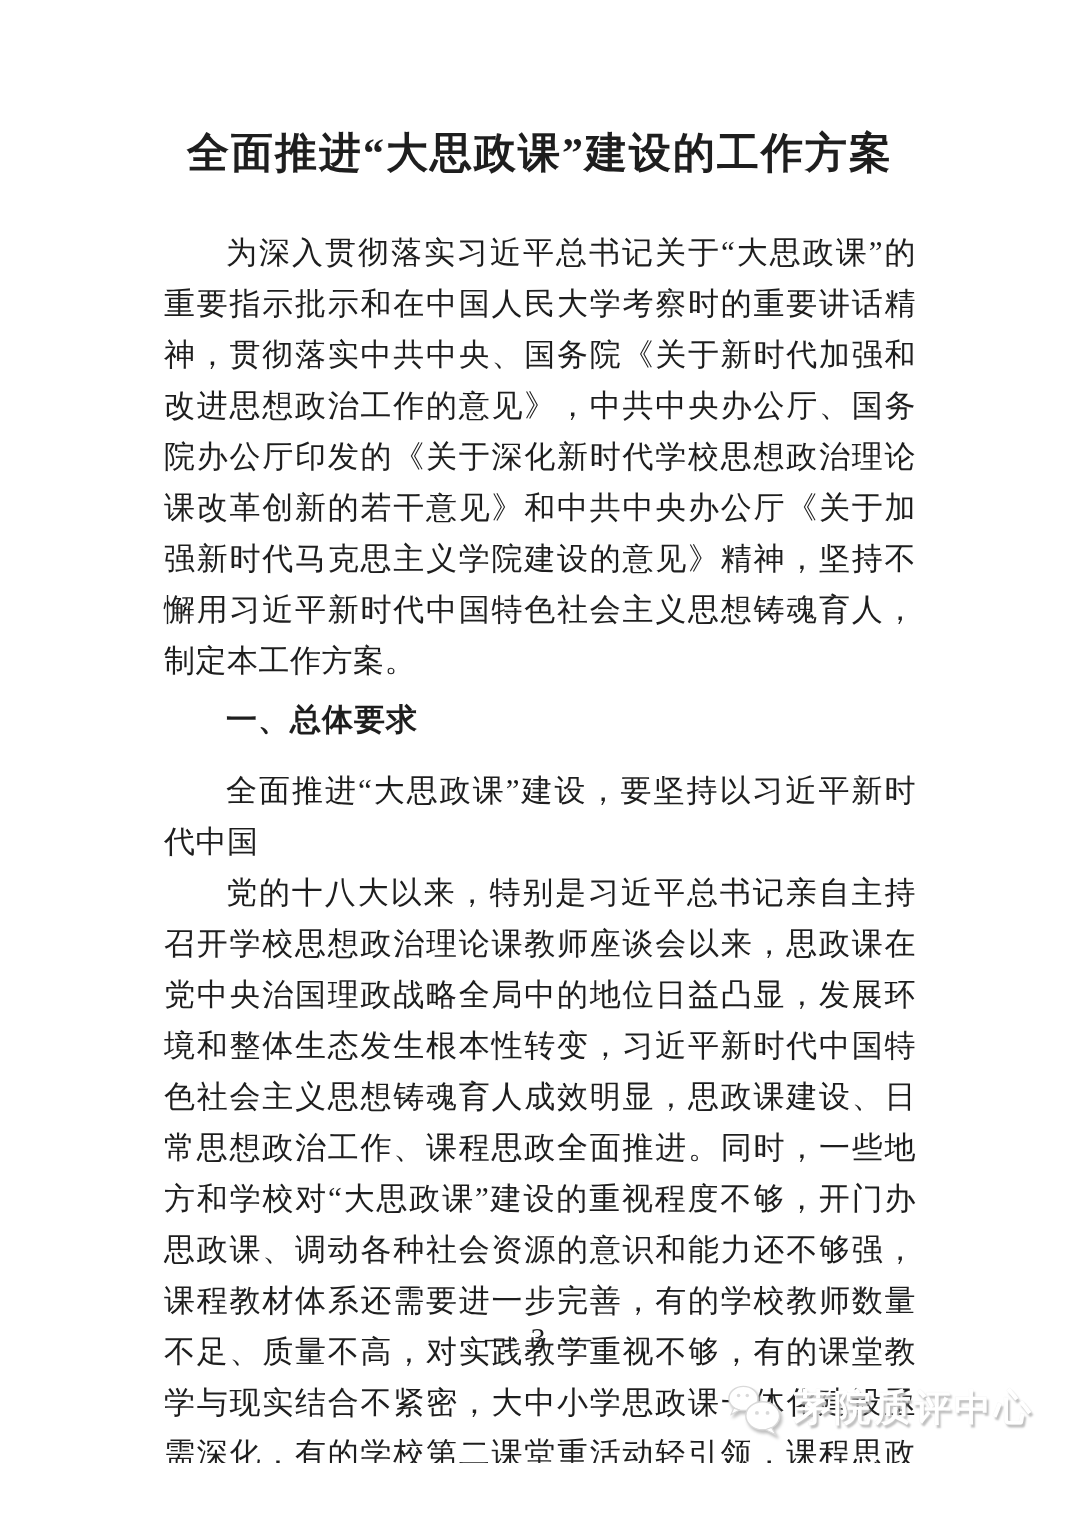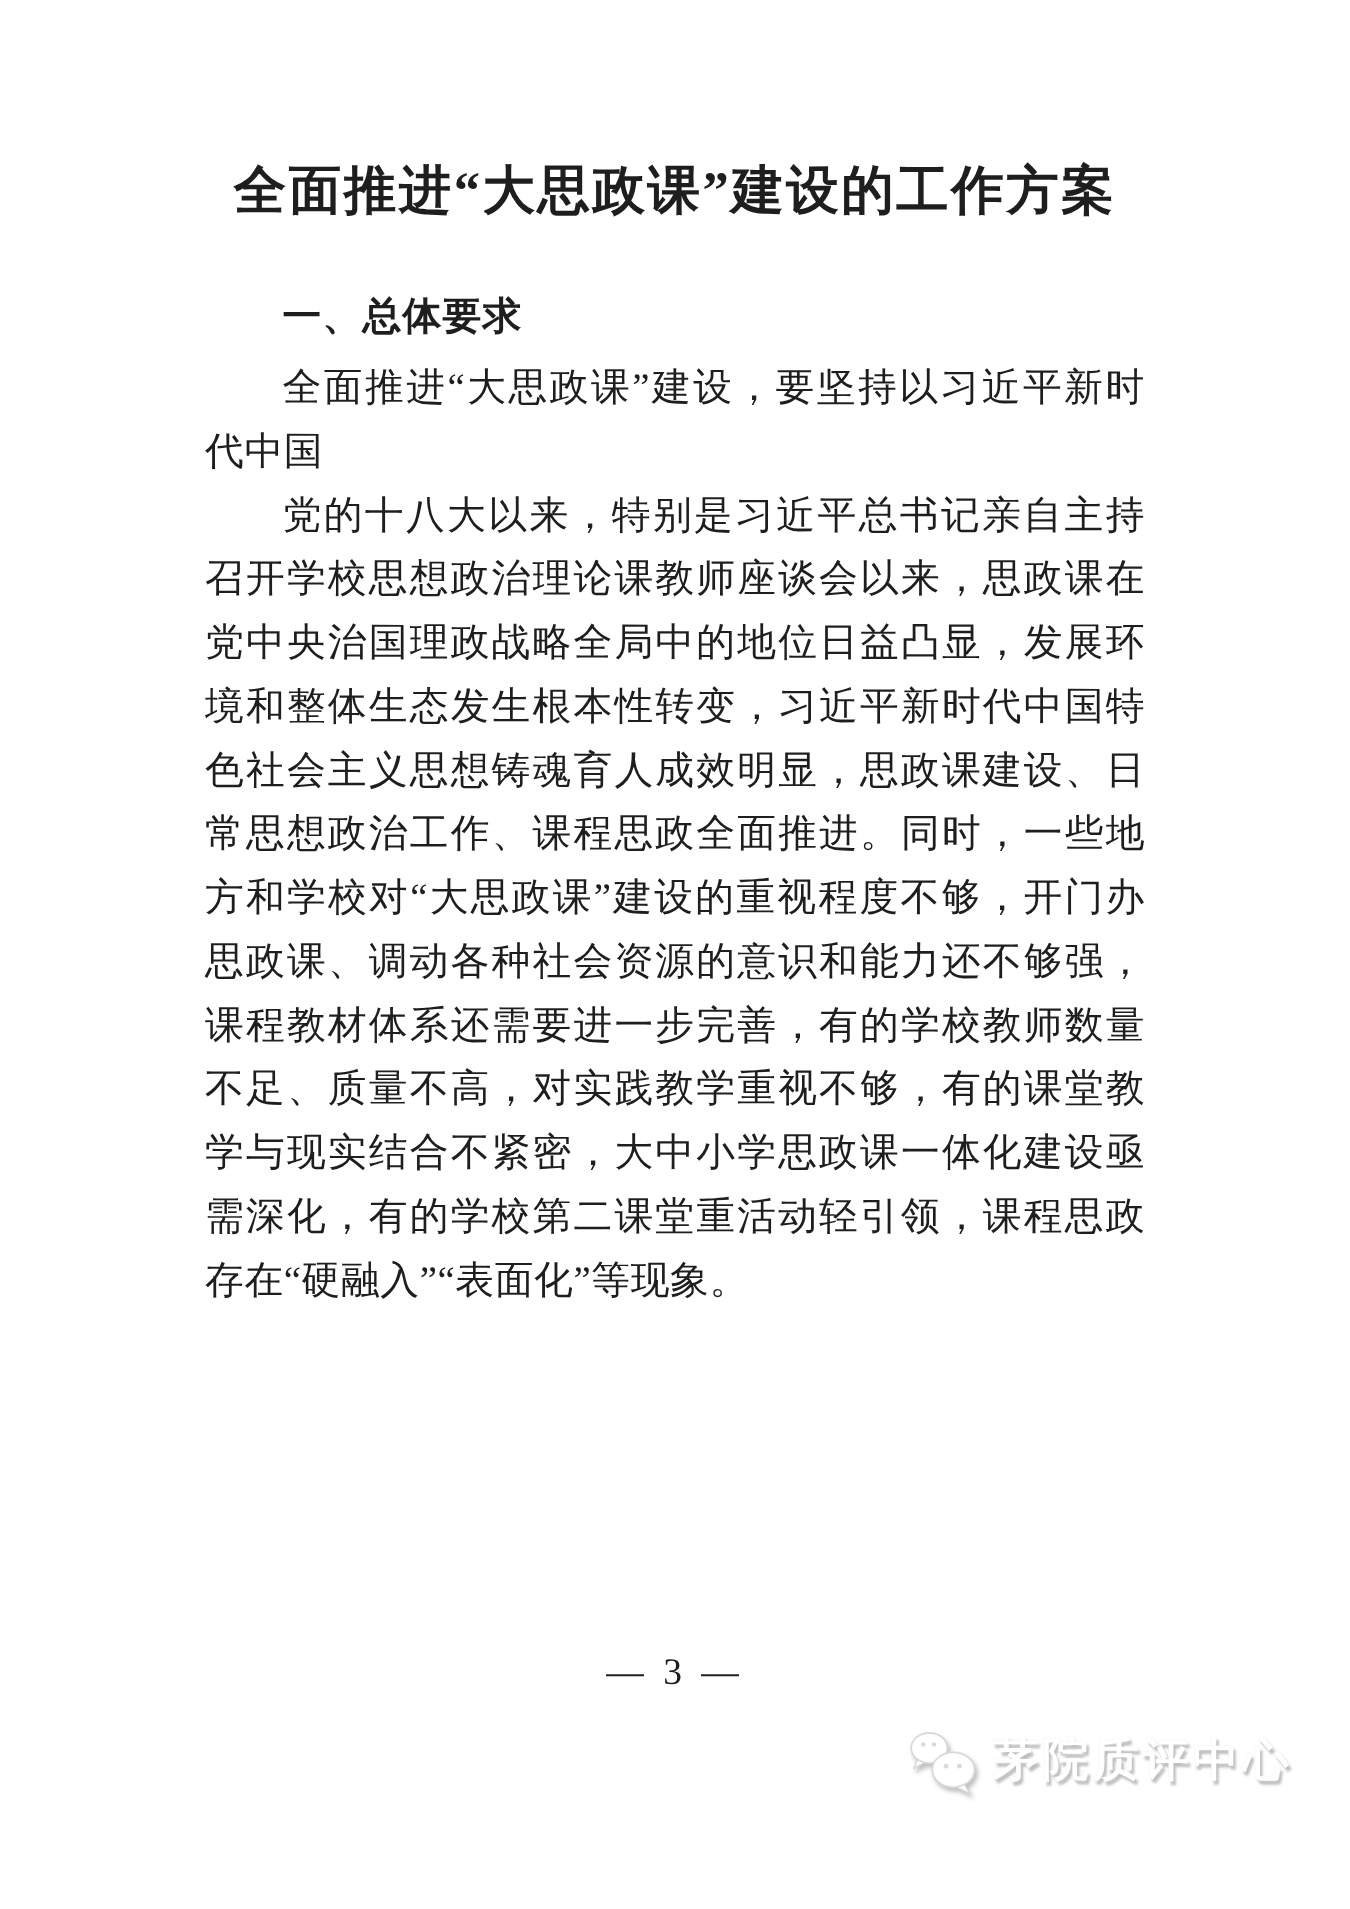--- a/index.html
+++ b/index.html
@@ -42,21 +42,21 @@
     text-indent: 2em;
     letter-spacing: 0.5px;
     color: var(--text);
   }
   .section-heading {
     font-family: Liberation Sans, sans-serif;
     font-size: 31px;
     font-weight: bold;
     line-height: 51px;
     text-indent: 2em;
-    margin: 8px 0 6px 0;
+    margin: 8px 0 20px 0;
     letter-spacing: 1px;
     color: var(--text);
   }
   .page-number {
     position: absolute;
     left: 0;
     right: 0;
     bottom: 108px;
     text-align: center;
     font-size: 30px;
@@ -87,20 +87,21 @@
   }
 </style>
 </head>
 <body>
 
 <div class="page">
 
   <h1 class="doc-title">全面推进“大思政课”建设的工作方案</h1>
 
   <div class="doc-body">
+    <p class="para">为深入贯彻落实习近平总书记关于“大思政课”的重要指示批示和在中国人民大学考察时的重要讲话精神，贯彻落实中共中央、国务院《关于新时代加强和改进思想政治工作的意见》，中共中央办公厅、国务院办公厅印发的《关于深化新时代学校思想政治理论课改革创新的若干意见》和中共中央办公厅《关于加强新时代马克思主义学院建设的意见》精神，坚持不懈用习近平新时代中国特色社会主义思想铸魂育人，制定本工作方案。</p>
 
     <h2 class="section-heading">一、总体要求</h2>
 
     <p class="para">全面推进“大思政课”建设，要坚持以习近平新时代中国</p>
 
     <p class="para">党的十八大以来，特别是习近平总书记亲自主持召开学校思想政治理论课教师座谈会以来，思政课在党中央治国理政战略全局中的地位日益凸显，发展环境和整体生态发生根本性转变，习近平新时代中国特色社会主义思想铸魂育人成效明显，思政课建设、日常思想政治工作、课程思政全面推进。同时，一些地方和学校对“大思政课”建设的重视程度不够，开门办思政课、调动各种社会资源的意识和能力还不够强，课程教材体系还需要进一步完善，有的学校教师数量不足、质量不高，对实践教学重视不够，有的课堂教学与现实结合不紧密，大中小学思政课一体化建设亟需深化，有的学校第二课堂重活动轻引领，课程思政存在“硬融入”“表面化”等现象。</p>
   </div>
 
   <div class="page-number">— 3 —</div>
 

